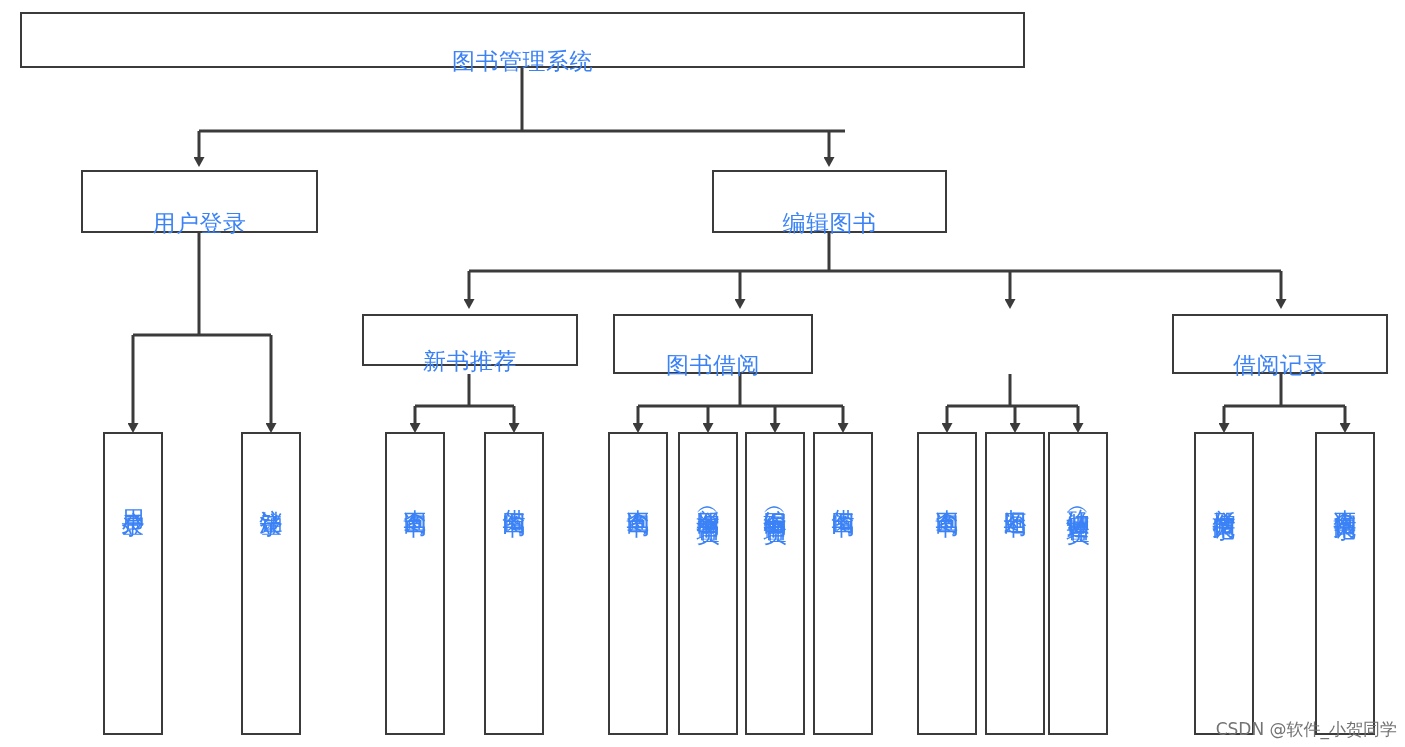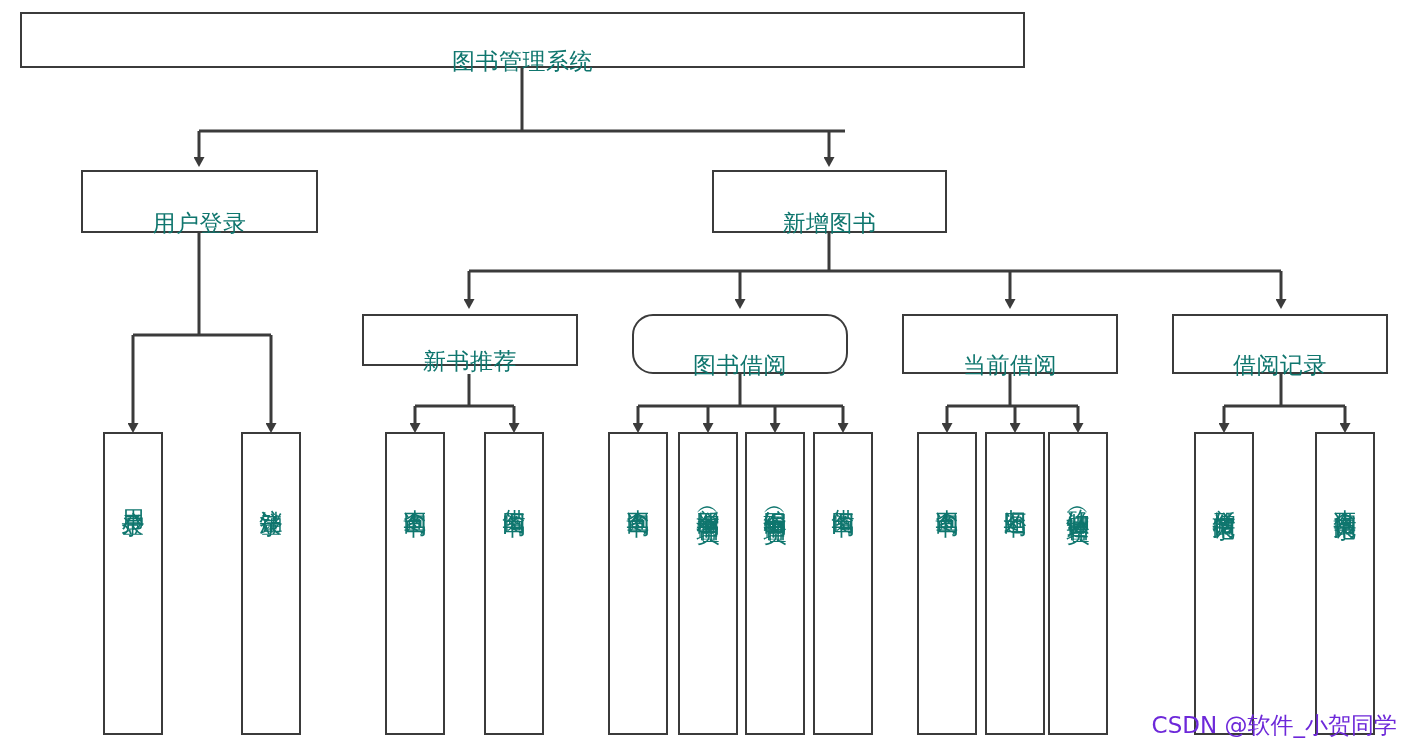--- a/index.html
+++ b/index.html
@@ -28,21 +28,21 @@
     position: absolute;
     box-sizing: border-box;
     background: #ffffff;
     border: 2.5px solid #3b3b3b;
     display: flex;
     align-items: center;
     justify-content: center;
     z-index: 2;
   }
   .node .label {
-    color: #0f766e;
+    color: #3b82f6;
     line-height: 1.18;
     letter-spacing: 0.5px;
     white-space: nowrap;
     margin-top: 44px;
   }
   .node.horizontal .label {
     font-size: 23px;
   }
   .node.vertical {
     align-items: flex-start;
@@ -51,22 +51,22 @@
   .node.vertical .label {
     writing-mode: vertical-rl;
     text-orientation: upright;
     font-size: 23px;
     letter-spacing: 2px;
   }
   #watermark {
     position: absolute;
     right: 8px;
     bottom: 6px;
-    font-size: 23px;
-    color: #6d28d9;
+    font-size: 17px;
+    color: #737373;
     z-index: 5;
     white-space: nowrap;
     font-family: "DejaVu Sans", "Liberation Sans", sans-serif;
   }
 </style>
 </head>
 <body>
 
 <div id="canvas">
 
@@ -121,31 +121,28 @@
   </svg>
 
   <div class="node horizontal" style="left:20px; top:12px; width:1005px; height:56px;">
     <span class="label">图书管理系统</span>
   </div>
 
   <div class="node horizontal" style="left:81px; top:170px; width:237px; height:63px;">
     <span class="label">用户登录</span>
   </div>
   <div class="node horizontal" style="left:712px; top:170px; width:235px; height:63px;">
-    <span class="label">新增图书</span>
+    <span class="label">编辑图书</span>
   </div>
 
   <div class="node horizontal" style="left:362px; top:314px; width:216px; height:52px;">
     <span class="label">新书推荐</span>
   </div>
-  <div class="node horizontal" style="left:632px; top:314px; width:216px; height:60px;border-radius:21px;">
+  <div class="node horizontal" style="left:613px; top:314px; width:200px; height:60px;">
     <span class="label">图书借阅</span>
-  </div>
-  <div class="node horizontal" style="left:902px; top:314px; width:216px; height:60px;">
-    <span class="label">当前借阅</span>
   </div>
   <div class="node horizontal" style="left:1172px; top:314px; width:216px; height:60px;justify-content:center;">
     <span class="label">借阅记录</span>
   </div>
 
   <div class="node vertical" style="left:103px; top:432px; width:60px; height:303px;">
     <span class="label">用户登录</span>
   </div>
   <div class="node vertical" style="left:241px; top:432px; width:60px; height:303px;">
     <span class="label">注销登录</span>

